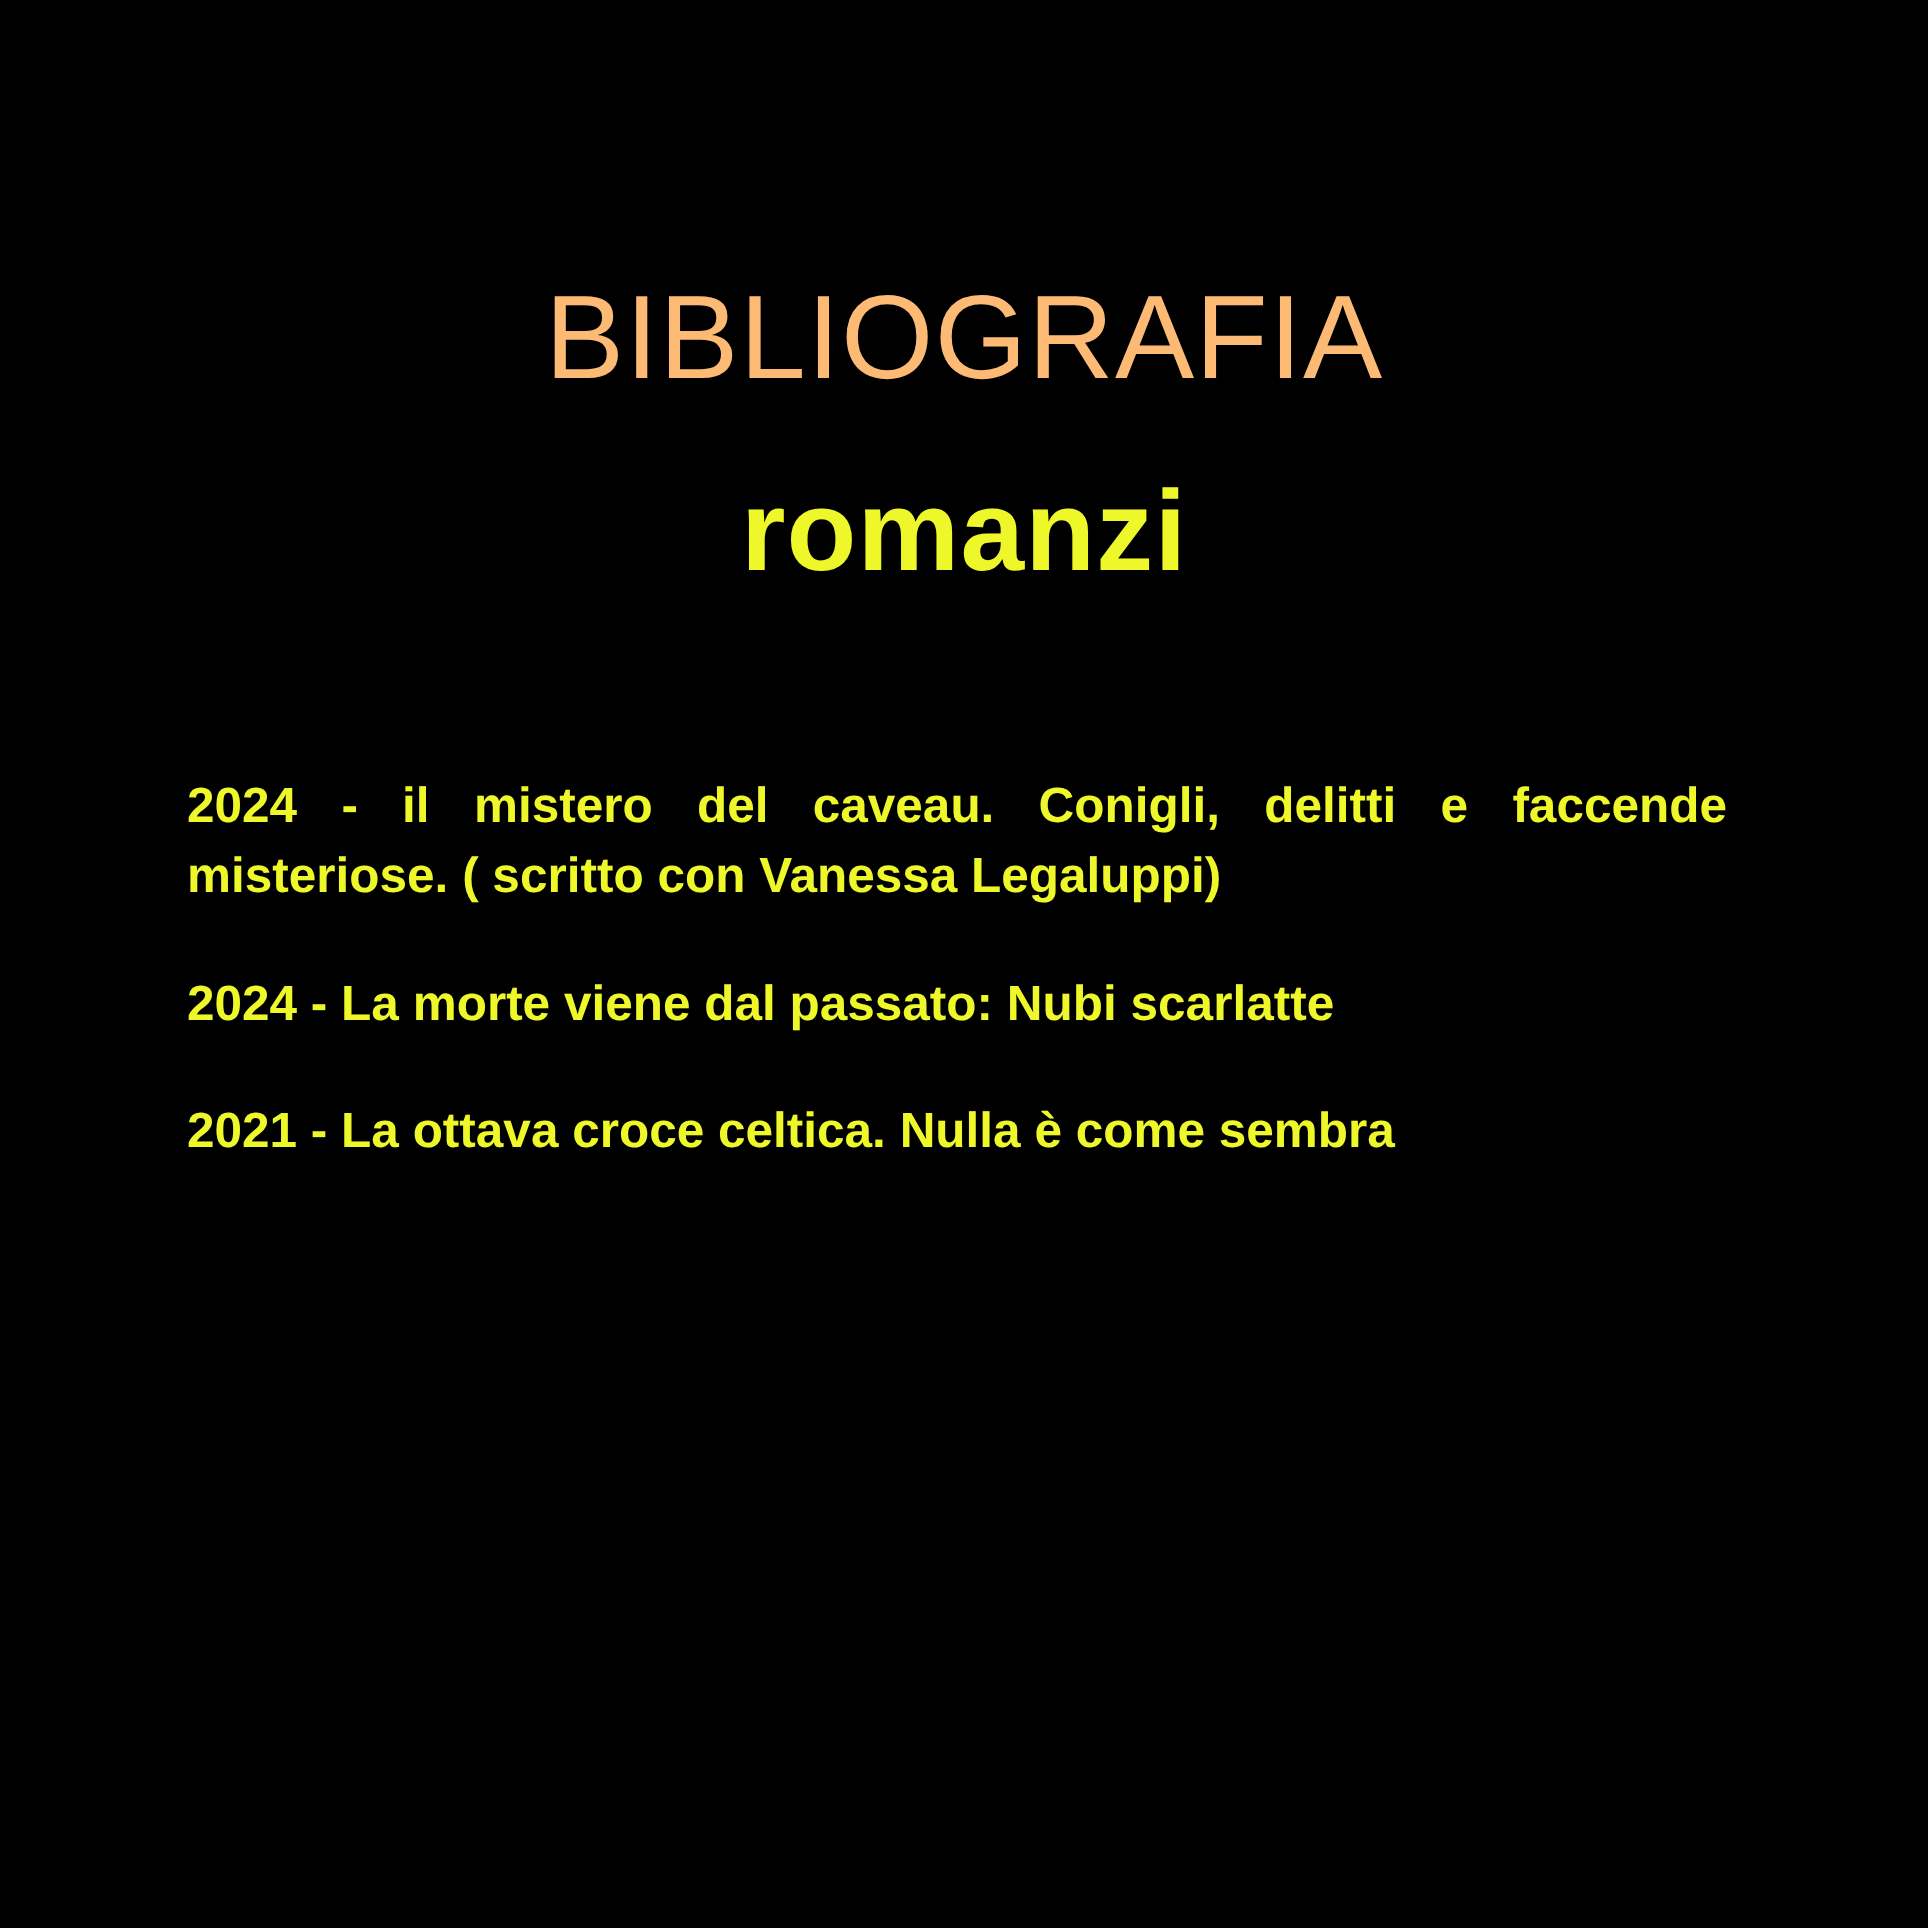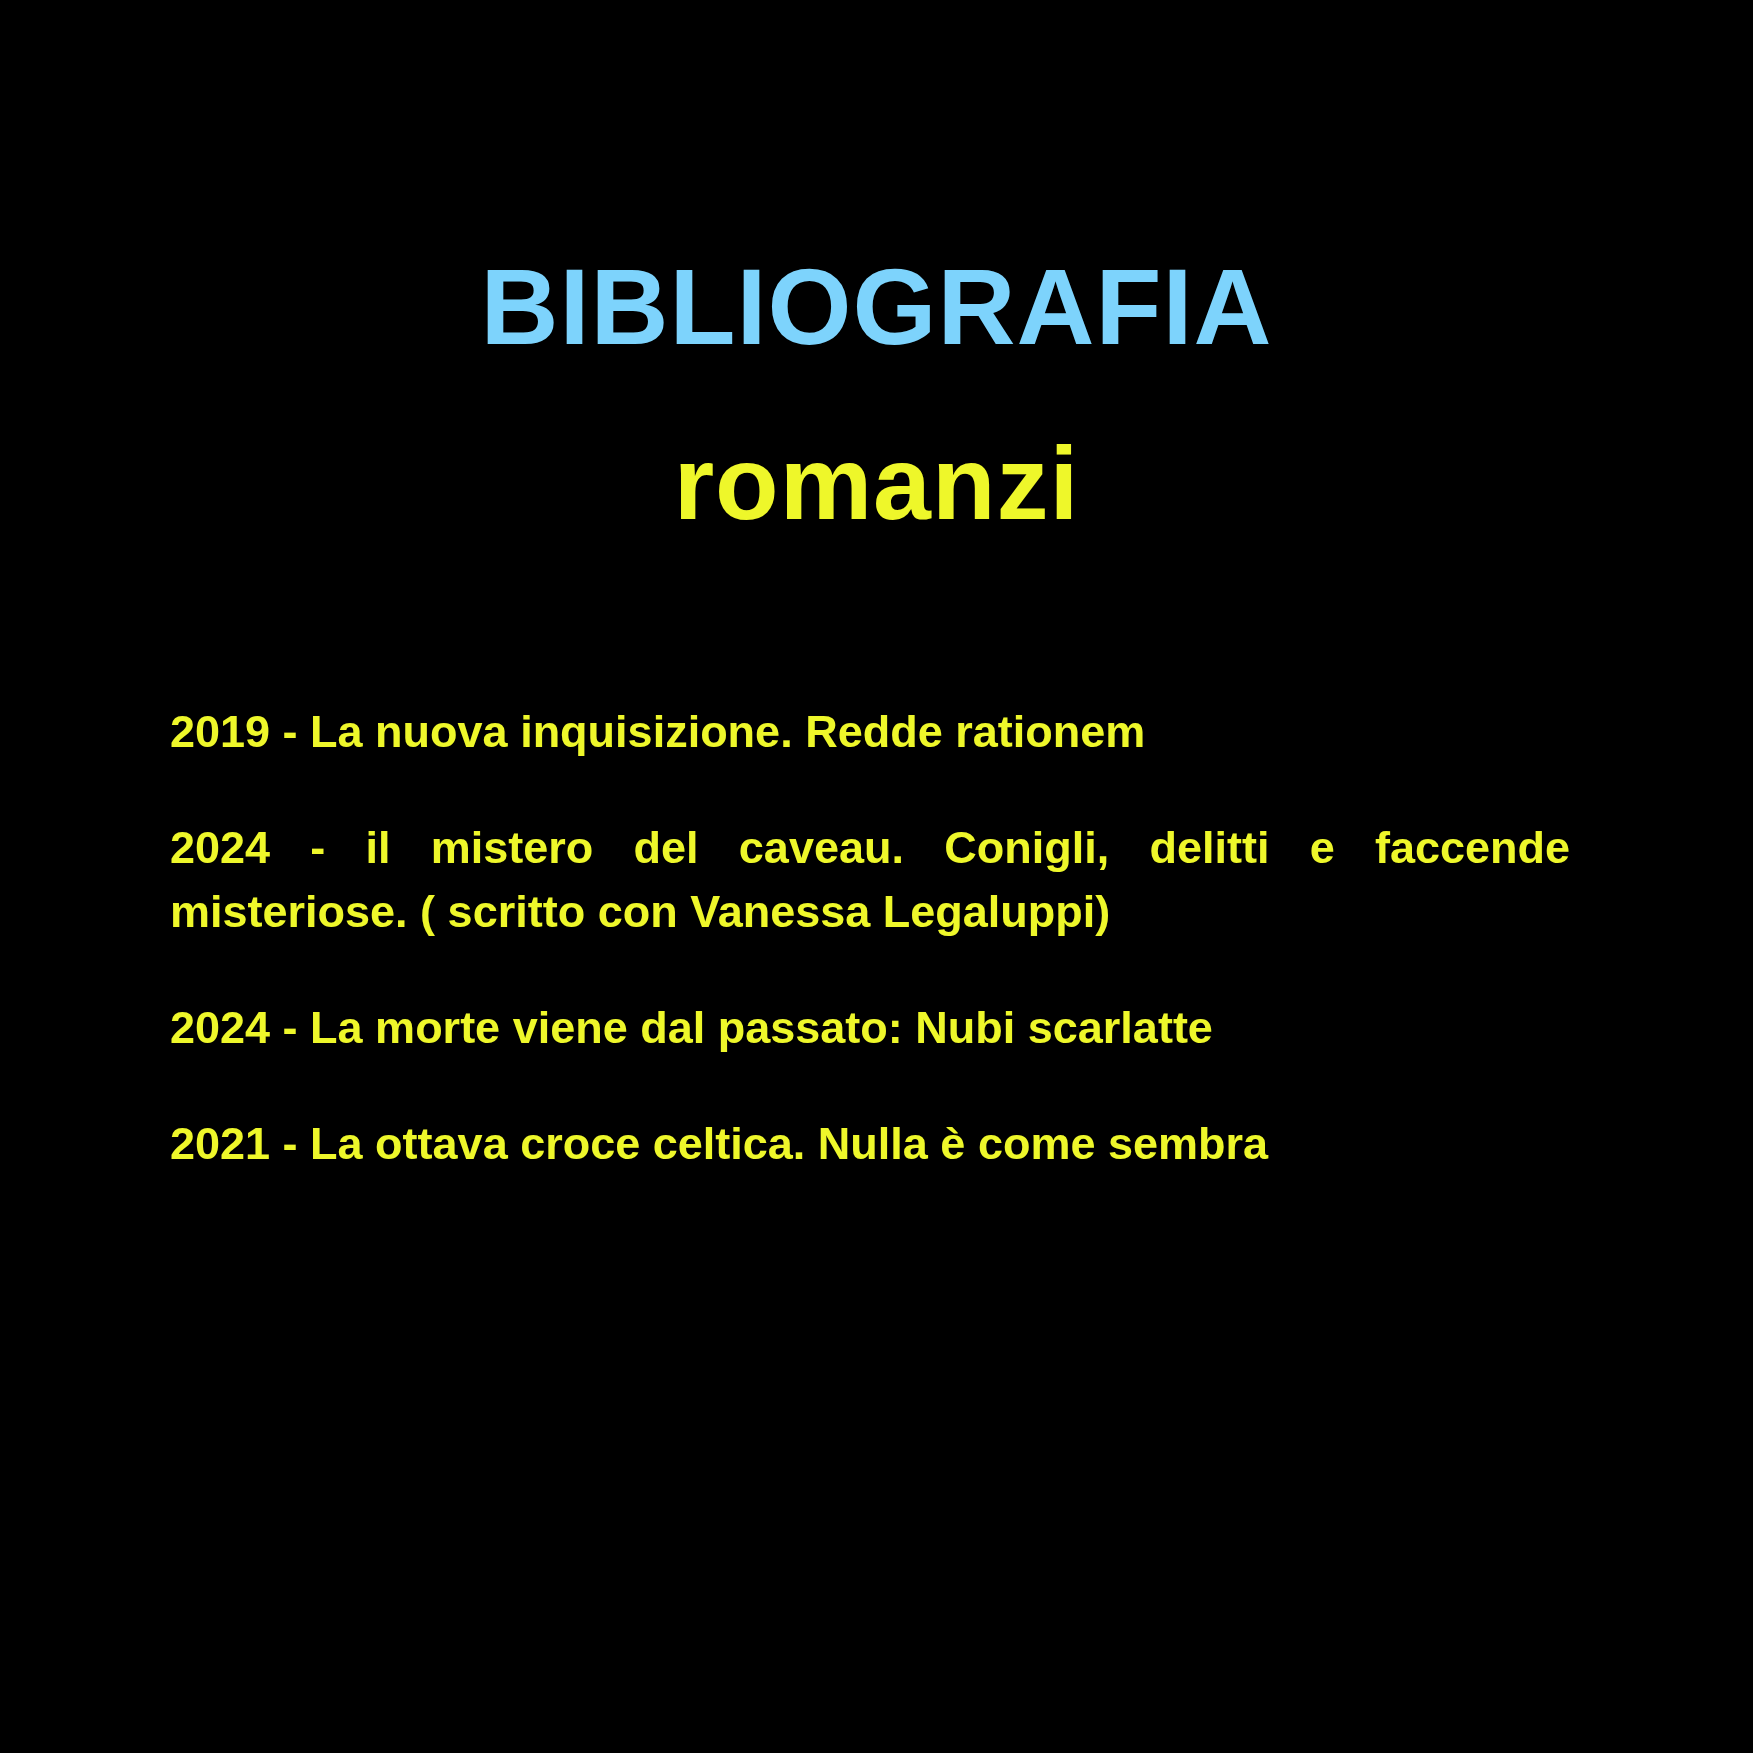--- a/index.html
+++ b/index.html
@@ -21,22 +21,22 @@
     box-sizing: border-box;
   }
   .title-block {
     position: absolute;
     top: 238px;
     left: 0;
     width: 1753px;
     text-align: center;
   }
   .title-line1 {
-    color: #7dd3fc;
-    font-weight: bold;
+    color: #fdba74;
+    font-weight: normal;
     font-size: 108px;
     line-height: 1.28;
     letter-spacing: 1px;
   }
   .title-line2 {
     color: #eef72a;
     font-weight: bold;
     font-size: 104px;
     line-height: 1.28;
     letter-spacing: 1px;
@@ -66,19 +66,18 @@
 <body>
 
 <div class="slide">
 
   <div class="title-block">
     <div class="title-line1">BIBLIOGRAFIA</div>
     <div class="title-line2">romanzi</div>
   </div>
 
   <div class="entries">
-    <div class="entry">2019 - La nuova inquisizione. Redde rationem</div>
     <div class="entry justify">2024 - il mistero del caveau. Conigli, delitti e faccende misteriose. ( scritto con Vanessa Legaluppi)</div>
     <div class="entry">2024 - La morte viene dal passato: Nubi scarlatte</div>
     <div class="entry justify">2021 - La ottava croce celtica. Nulla è come sembra</div>
   </div>
 
 </div>
 
 </body></html>

